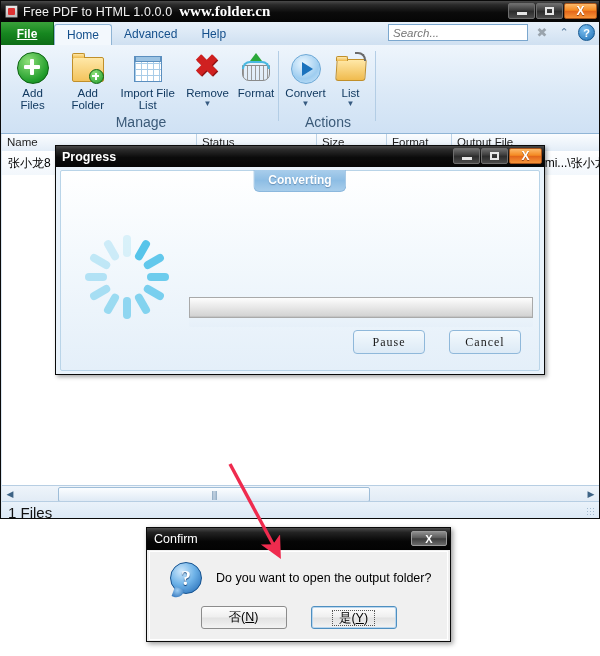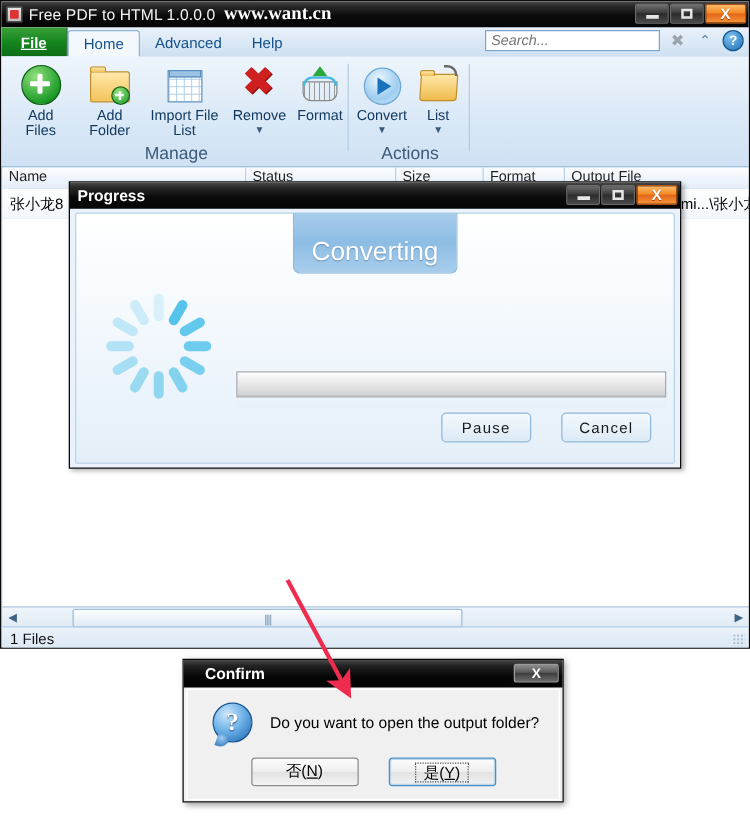--- a/index.html
+++ b/index.html
@@ -201,21 +201,21 @@
     border:1px solid #9ebdd8;border-radius:2px;
     display:flex;align-items:center;justify-content:center;
     color:#7e9cb8;font-size:9px;letter-spacing:-1px;
   }
 
   
   #statusbar{
     position:absolute;left:1px;top:500px;width:597px;height:17px;
     background:linear-gradient(to bottom,#eaf2fa,#dbe8f5);
     border-top:1px solid #b7cee3;
-    font-size:12px;color:#111;
+    font-size:15px;color:#111;
   }
   #statusbar .txt{position:absolute;left:6px;top:2px;}
   #grip{position:absolute;right:3px;bottom:2px;width:10px;height:10px;
     background-image:radial-gradient(#9bb4cc 1px,transparent 1px);background-size:3px 3px;opacity:.9;}
 
   
   #progress-dialog{
     position:absolute;left:55px;top:145px;width:490px;height:230px;
     border:1px solid #0a0a0a;box-sizing:border-box;background:#eaf3fb;
     box-shadow:2px 2px 4px rgba(0,0,0,.35);
@@ -227,24 +227,24 @@
   }
   #pd-title{color:#ffffff;font-size:12.5px;font-weight:bold;margin-left:6px;}
   #pd-winbtns{position:absolute;right:2px;top:2px;display:flex;gap:1px;}
   #pd-body{
     position:absolute;left:4px;top:24px;width:480px;height:201px;
     background:linear-gradient(to bottom,#ffffff 0%,#f4f9fd 40%,#e4eff9 100%);
     border:1px solid #b9d4e8;box-sizing:border-box;border-radius:2px;
   }
   #converting-tab{
     position:absolute;left:50%;transform:translateX(-50%);top:-1px;
-    padding:20px 14px 4px;
+    padding:3px 14px 4px;
     background:linear-gradient(to bottom,#a9cdeb 0%,#8dbde4 50%,#a8cdeb 100%);
     border:1px solid #8cb8dd;border-top:none;border-radius:0 0 6px 6px;
-    color:#ffffff;font-weight:normal;font-size:21px;
+    color:#ffffff;font-weight:bold;font-size:12px;
     text-shadow:0 1px 1px rgba(90,130,170,.8);
   }
   #spinner{position:absolute;left:22px;top:62px;width:88px;height:88px;}
   .sp-seg{
     position:absolute;left:50%;top:50%;width:8px;height:22px;border-radius:4px;
     background:#56c4ea;
     transform-origin:50% 0;
   }
   #prog-label{
     position:absolute;left:132px;top:75px;
@@ -260,35 +260,35 @@
     position:absolute;left:0;top:0;width:344px;height:21px;
     background:linear-gradient(to bottom,#fdfdfd 0%,#e9e9e9 45%,#d4d4d4 92%,#bdbdbd 100%);
     border:1px solid #a9a9a9;box-sizing:border-box;
   }
   #pd-buttons{position:absolute;right:18px;bottom:16px;display:flex;gap:24px;}
   .pd-btn{
     width:70px;height:22px;border-radius:4px;
     background:linear-gradient(to bottom,#f3f9fd,#dceaf6);
     border:1px solid #8fb8da;
     display:flex;align-items:center;justify-content:center;
-    font-family:Liberation Sans, sans-serif;font-size:12px;color:#1a1a1a;letter-spacing:1px;
+    font-family:Liberation Serif, serif;font-size:12px;color:#1a1a1a;letter-spacing:1px;
   }
 
   
   #confirm-dialog{
     position:absolute;left:146px;top:527px;width:305px;height:115px;
     border:1px solid #0a0a0a;box-sizing:border-box;
     background:#f0f0f0;box-shadow:2px 2px 5px rgba(0,0,0,.4);
   }
   #cd-titlebar{
     position:absolute;left:0;top:0;width:303px;height:22px;
     background:linear-gradient(to bottom,#4a4a4a 0%,#232323 20%,#060606 60%,#030303 100%);
     display:flex;align-items:center;
   }
-  #cd-title{color:#ffffff;font-size:12.5px;font-weight:bold;margin-left:17px;}
+  #cd-title{color:#ffffff;font-size:12.5px;font-weight:normal;margin-left:7px;}
   #cd-close{
     position:absolute;right:3px;top:3px;width:36px;height:15px;
     background:linear-gradient(to bottom,#8e8e8e 0%,#5a5a5a 45%,#3e3e3e 52%,#6a6a6a 100%);
     border:1px solid #9a9a9a;box-sizing:border-box;border-radius:2px;
     display:flex;align-items:center;justify-content:center;
     color:#fff;font-weight:bold;font-size:11px;
   }
   #cd-body{
     position:absolute;left:2px;top:23px;width:299px;height:89px;
     background:#f0f0f0;border:1px solid #ffffff;box-sizing:border-box;
@@ -328,21 +328,21 @@
   #red-arrow{position:absolute;left:0;top:0;width:600px;height:656px;pointer-events:none;}
 </style>
 </head>
 <body>
 
 <div id="app-window">
 
   <div id="titlebar">
     <div id="app-icon"></div>
     <span id="app-title">Free PDF to HTML 1.0.0.0</span>
-    <span id="app-url">www.want.cn</span>
+    <span id="app-url">www.folder.cn</span>
     <div id="win-buttons">
       <div class="winbtn wb-min">
           <span></span>
         </div>
       <div class="winbtn wb-max">
           <span></span>
         </div>
       <div class="winbtn wb-close">
           <span>X</span>
         </div>

